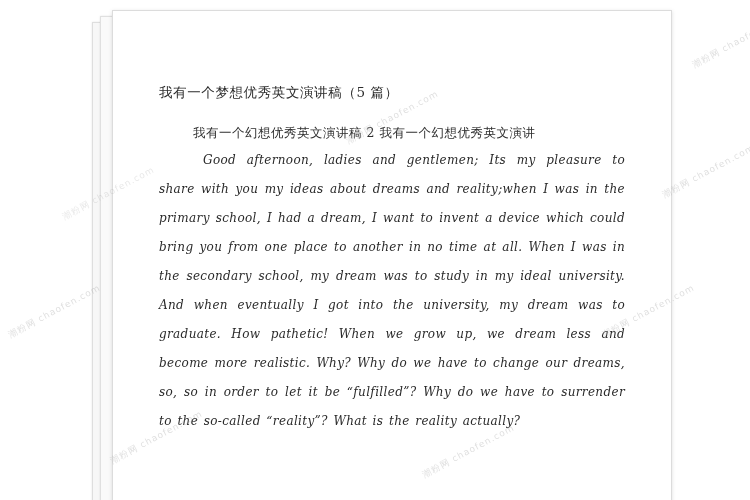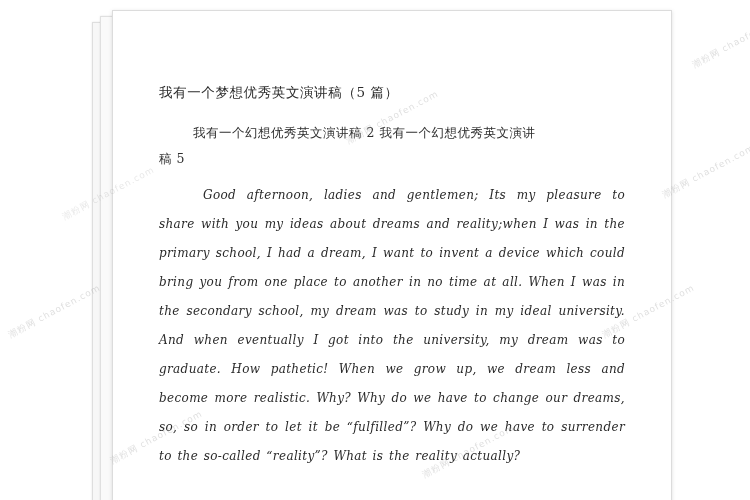--- a/index.html
+++ b/index.html
@@ -133,21 +133,20 @@
   <div class="sheet sheet-back-1"></div>
   <div class="sheet sheet-back-2"></div>
 
   <div class="sheet sheet-main">
     <div class="page-inner">
 
       <div class="doc-title">我有一个梦想优秀英文演讲稿（5 篇）</div>
 
       <div class="subtitle-line">我有一个幻想优秀英文演讲稿 2     我有一个幻想优秀英文演讲</div>
 
-      <div class="subtitle-line-2">稿 5</div>
 
       <p class="body-para"><span class="indent"></span><span>Good afternoon, ladies and gentlemen; Its my pleasure to share with you my ideas about dreams and reality;when I was in the primary school, I had a dream, I want to invent a device which could bring you from one place to another in no time at all. When I was in the secondary school, my dream was to study in my ideal university. And when eventually I got into the university, my dream was to graduate. How pathetic! When we grow up, we dream less and become more realistic. Why? Why do we have to change our dreams, so, so in order to let it be “fulfilled”? Why do we have to surrender to the so-called “reality”? What is the reality actually?</span></p>
 
     </div>
   </div>
 
   <div class="watermark wm-1">潮粉网 chaofen.com</div>
   <div class="watermark wm-2">潮粉网 chaofen.com</div>
   <div class="watermark wm-3">潮粉网 chaofen.com</div>
   <div class="watermark wm-4">潮粉网 chaofen.com</div>

